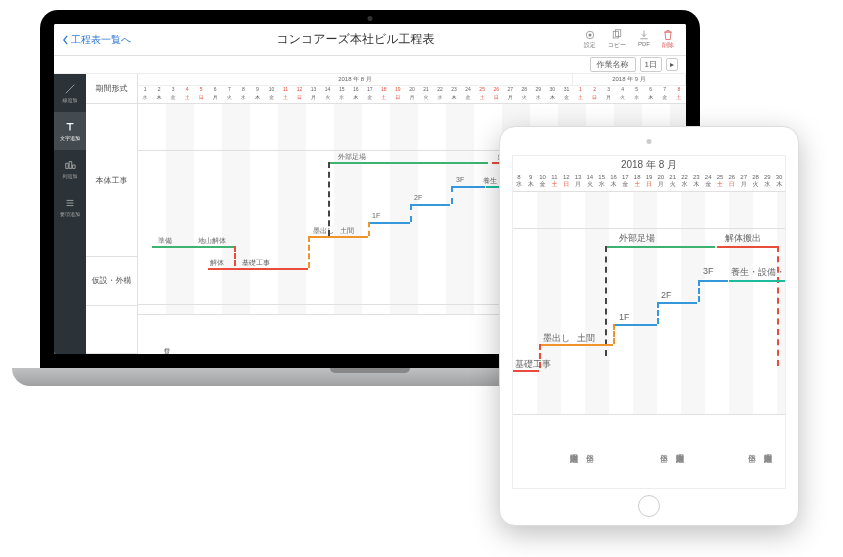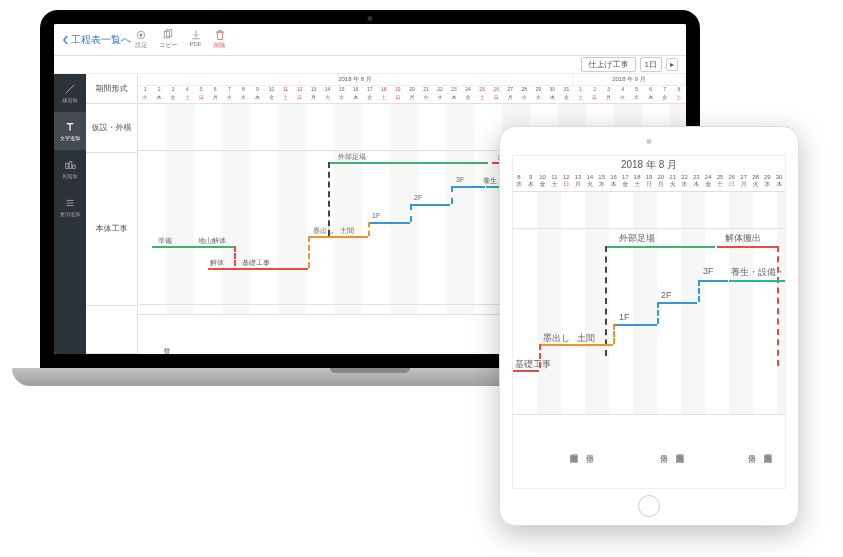--- a/index.html
+++ b/index.html
@@ -78,20 +78,21 @@
   <div class="laptop-screen">
     <div class="laptop-display">
 
       <div class="app-header">
         <div class="back-link">
           <svg viewBox="0 0 8 12">
               <path d="M6 1 2 6l4 5" stroke="#2d79d6" fill="none" stroke-width="1.5"></path>
             </svg>
           <span>工程表一覧へ</span>
         </div>
+        <div class="app-title">コンコアーズ本社ビル工程表</div>
         <div class="header-actions">
           <div class="act-btn">
             <svg viewBox="0 0 16 16">
                 <circle cx="8" cy="8" r="5" stroke="#888" fill="none"></circle>
                 <circle cx="8" cy="8" r="2" fill="#888"></circle>
               </svg>
             <span>設定</span>
           </div>
           <div class="act-btn">
             <svg viewBox="0 0 16 16">
@@ -109,21 +110,21 @@
           <div class="act-btn danger">
             <svg viewBox="0 0 16 16">
                 <path d="M4 4h8l-1 10H5zM3 4h10M6 2h4" stroke="#d9534f" fill="none"></path>
               </svg>
             <span>削除</span>
           </div>
         </div>
       </div>
 
       <div class="period-bar">
-        <div class="period-btn">仕上げ工事</div>
+        <div class="period-btn">作業名称</div>
         <div class="period-select">1日</div>
         <div class="arrow-r">▸</div>
       </div>
 
       <div class="app-body">
         <div class="sidebar">
           <div class="side-item">
             <svg viewBox="0 0 14 14">
                 <path d="M2 12 12 2" stroke="currentColor"></path>
               </svg>
@@ -145,22 +146,22 @@
             <svg viewBox="0 0 14 14">
                 <path d="M3 4h8M3 7h8M3 10h8" stroke="currentColor"></path>
               </svg>
             <span>要項追加</span>
           </div>
         </div>
 
         <div class="content">
           <div class="row-labels">
             <div class="lbl-head">期間形式</div>
+            <div class="lbl-row" style="flex:1.6">本体工事</div>
             <div class="lbl-row" style="flex:0.5">仮設・外構</div>
-            <div class="lbl-row" style="flex:1.6">本体工事</div>
             <div class="lbl-row" style="flex:0.5"></div>
           </div>
 
           <div class="chart-area">
             <div class="cal-head">
               <div class="months">
                 <div class="month" style="flex:31">2018 年 8 月</div>
                 <div class="month" style="flex:8">2018 年 9 月</div>
               </div>
               <div class="days">

